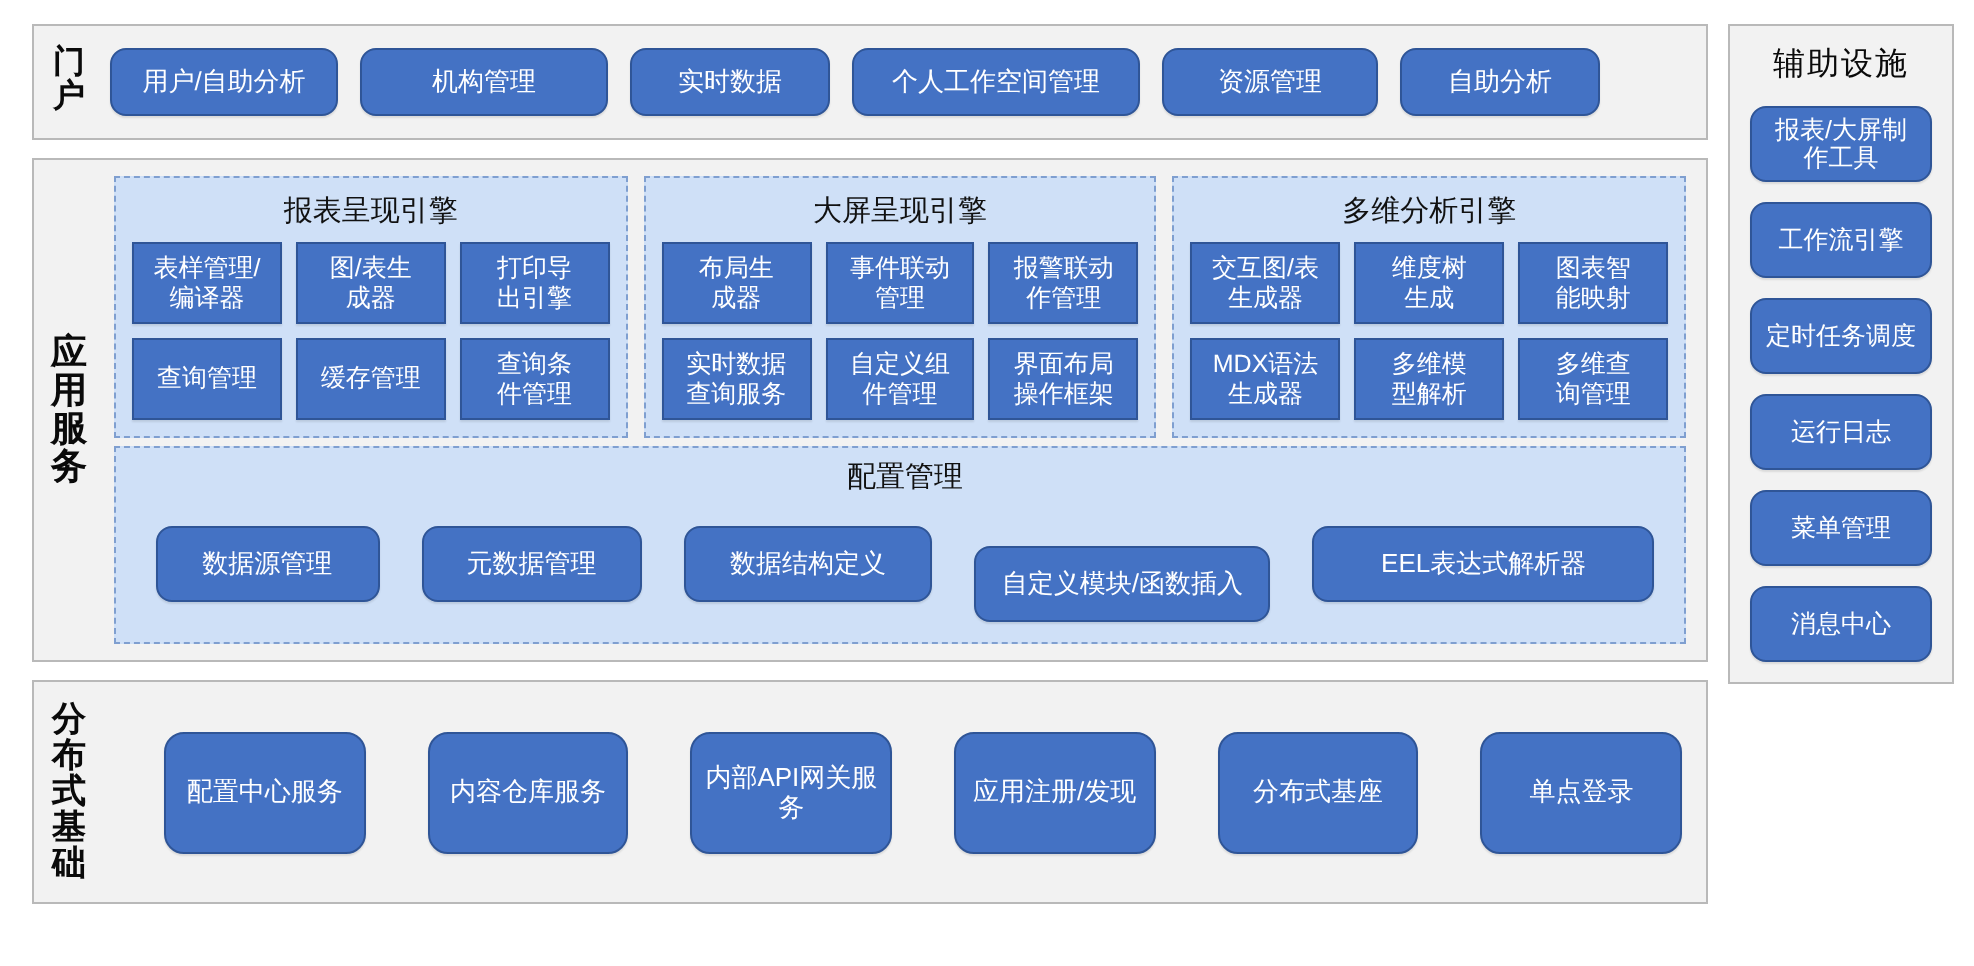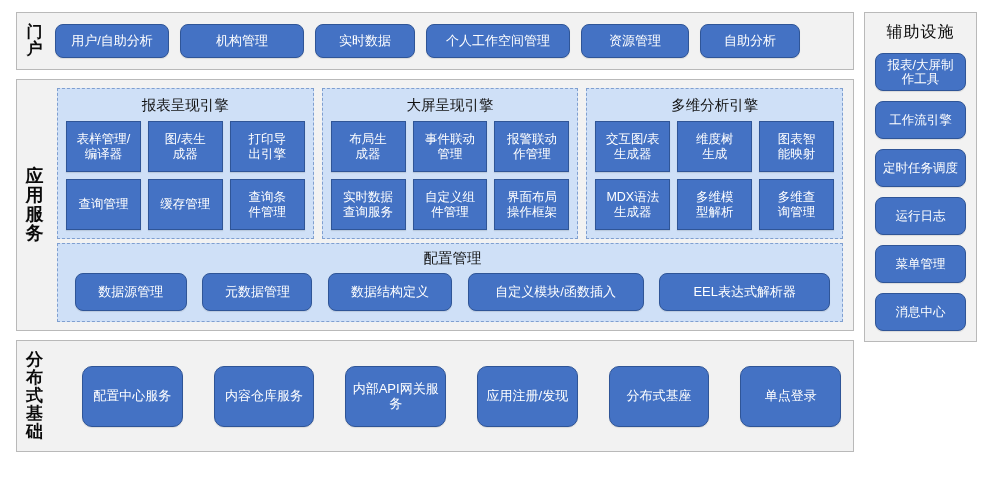--- a/index.html
+++ b/index.html
@@ -173,21 +173,21 @@
   }
   .config-row .pill {
     height: 38px;
     font-size: 13px;
     border-radius: 8px;
     flex: 0 0 auto;
   }
   .cw-1 { width: 112px; }
   .cw-2 { width: 110px; }
   .cw-3 { width: 124px; }
-  .cw-4 { width: 176px; }
+  .cw-4 { width: 148px; margin-top: 20px; }
   .cw-5 { width: 171px; }
 
   
   #base-band {
     height: 112px;
   }
   #base-band .band-label {
     font-size: 17px;
   }
   #base-band .band-body {

